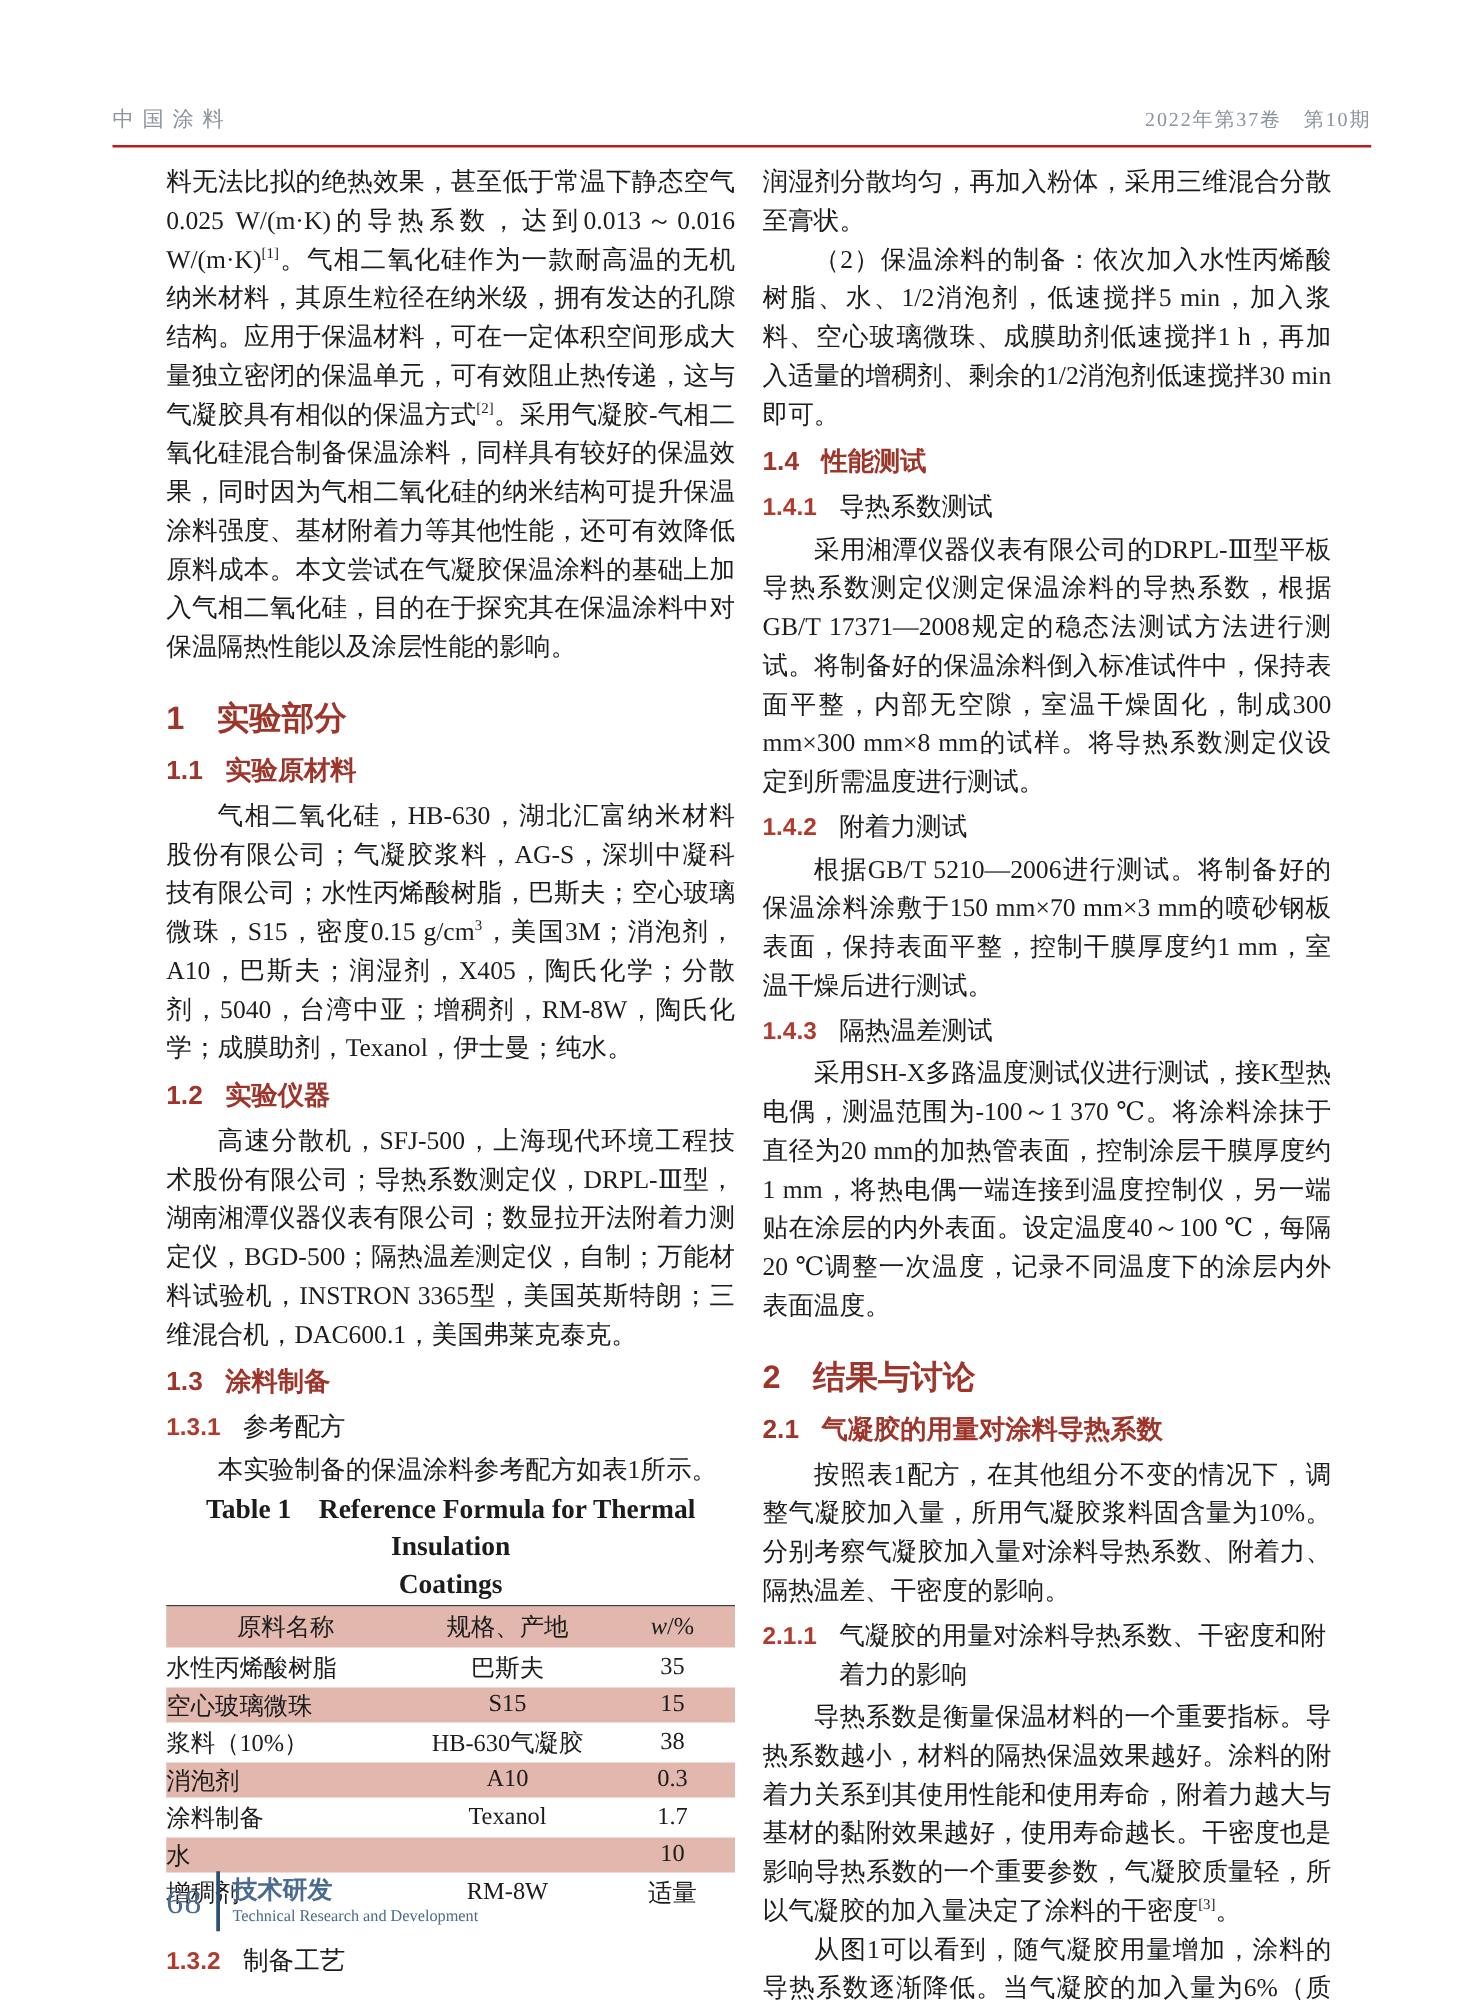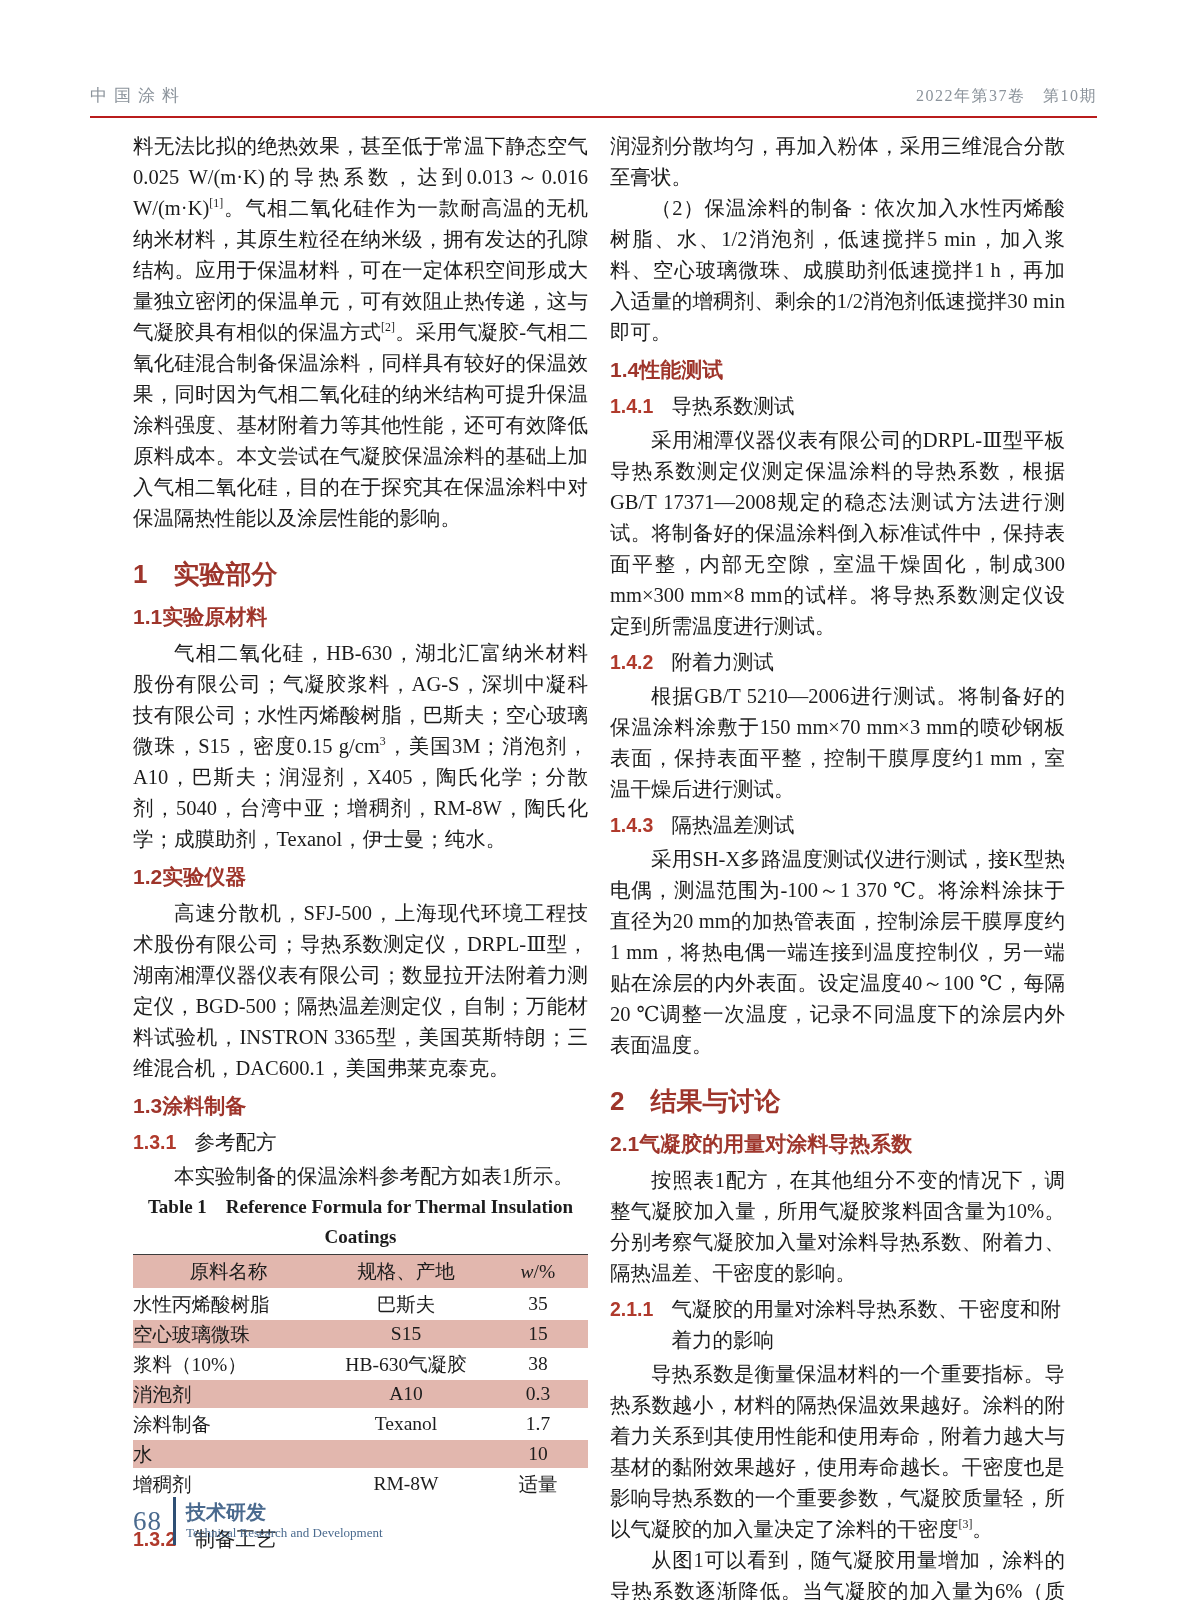--- a/index.html
+++ b/index.html
@@ -29,38 +29,38 @@
     color:#9e352b;font-size:26px;font-weight:bold;
     margin:24px 0 12px;line-height:32px;
   }
   .h-main .num{margin-right:26px;}
   
   .h-sub{
     font-family:"Liberation Sans","DejaVu Sans",sans-serif;
     color:#9e352b;font-size:21px;font-weight:bold;
     margin:7px 0 6px;line-height:30px;
   }
-  .h-sub .num{}
+  .h-sub .num{margin-right:18px;}
   
   .h-sub3{
     font-size:20.5px;margin:5px 0 3px;line-height:31px;color:#1c1c1c;
   }
   .h-sub3 .num{
     font-family:"Liberation Sans","DejaVu Sans",sans-serif;
     color:#b03a2c;margin-right:18px;font-weight:600;font-size:19.5px;
   }
   .h-sub3.hang{display:flex;}
   .h-sub3.hang .num{flex-shrink:0;}
   .h-sub3.hang .ttl{flex:1;}
   
   .tbl-caption-zh{
     font-family:"Liberation Sans","DejaVu Sans",sans-serif;
     font-weight:bold;font-size:19px;text-align:center;margin-top:16px;line-height:30px;
   }
-  .tbl-caption-en{font-weight:bold;font-size:19px;text-align:center;line-height:30px;}
+  .tbl-caption-en{font-weight:bold;font-size:22px;text-align:center;line-height:30px;}
   table.tbl{
     width:100%;border-collapse:collapse;margin:2px 0 16px;
     font-size:19.5px;border-top:1.5px solid #3c3c3c;border-bottom:2px solid #2a2a2a;
   }
   table.tbl tr{border-bottom:2px solid #ffffff;}
   table.tbl th,table.tbl td{font-weight:normal;padding:0;height:28px;vertical-align:middle;}
   table.tbl thead tr{background:#e2b7ae;}
   table.tbl thead th{height:33px;text-align:center;}
   table.tbl tbody tr:nth-child(even){background:#e2b7ae;}
   .c1{width:42%;text-align:left;padding-left:24px;}

